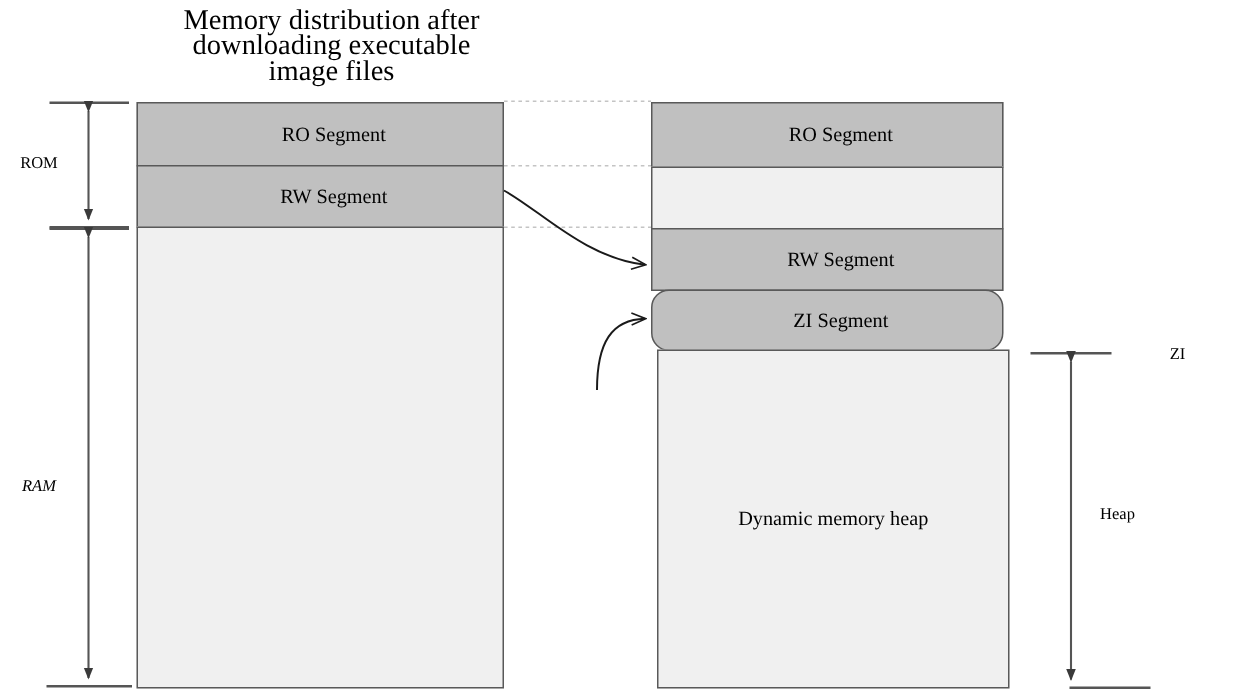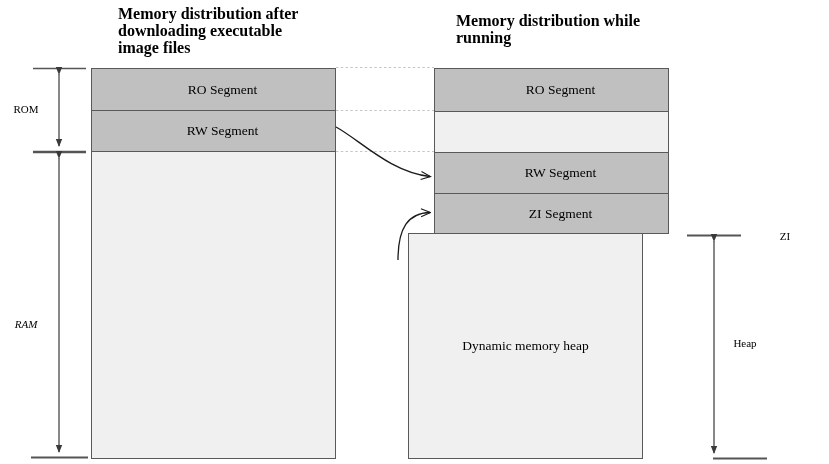--- a/index.html
+++ b/index.html
@@ -10,25 +10,25 @@
   #diagram-root {
     position: relative;
     width: 829px;
     height: 464px;
     background: #ffffff;
     font-family: "Liberation Serif", "DejaVu Serif", serif;
     overflow: hidden;
   }
   .title {
     position: absolute;
-    font-size: 16px;
+    text-align: center;
+    font-size: 19px;
     color: #000000;
     line-height: 17px;
     font-family: "Liberation Serif", "DejaVu Serif", serif;
-    font-weight: bold;
   }
   #title-left  { left: 118px; top: 5px;  width: 206px; }
   #title-right { left: 456px; top: 12px; width: 206px; }
 
   .col {
     position: absolute;
     box-sizing: border-box;
   }
   .seg {
     position: absolute;
@@ -60,40 +60,39 @@
     pointer-events: none;
   }
 </style>
 </head>
 <body>
 
 <div id="diagram-root">
 
   <div class="title" id="title-left">Memory distribution after downloading executable image files</div>
 
-  <div class="title" id="title-right">Memory distribution while running</div>
 
   <div class="col">
     <div class="seg dark" style="left:91px; top:68px; width:245px; height:43px;">RO Segment</div>
 
     <div class="seg dark" style="left:91px; top:110px; width:245px; height:42px;">RW Segment</div>
 
     <div class="seg light" style="left:91px; top:151px; width:245px; height:308px;"></div>
   </div>
 
   <div class="col">
     <div class="seg dark" style="left:434px; top:68px; width:235px; height:44px;">RO Segment</div>
 
     <div class="seg light" style="left:434px; top:111px; width:235px; height:42px;"></div>
 
     <div class="seg dark" style="left:434px; top:152px; width:235px; height:42px;">RW Segment</div>
 
-    <div class="seg dark" style="left:434px; top:193px; width:235px; height:41px;">ZI Segment</div>
+    <div class="seg dark" style="left:434px; top:193px; width:235px; height:41px;border-radius:12px;">ZI Segment</div>
 
-    <div class="seg light" style="left:408px; top:233px; width:235px; height:226px;">Dynamic memory heap</div>
+    <div class="seg light" style="left:438px; top:233px; width:235px; height:226px;">Dynamic memory heap</div>
   </div>
 
   <div class="dimlabel" style="left:2px; top:101px; width:48px;">ROM</div>
 
   <div class="dimlabel" style="left:2px; top:316px; width:48px;font-style:italic;">RAM</div>
 
   <div class="dimlabel" style="left:745px; top:228px; width:80px;text-align:center;">ZI</div>
 
 
   <div class="dimlabel" style="left:710px; top:335px; width:70px;">Heap</div>

